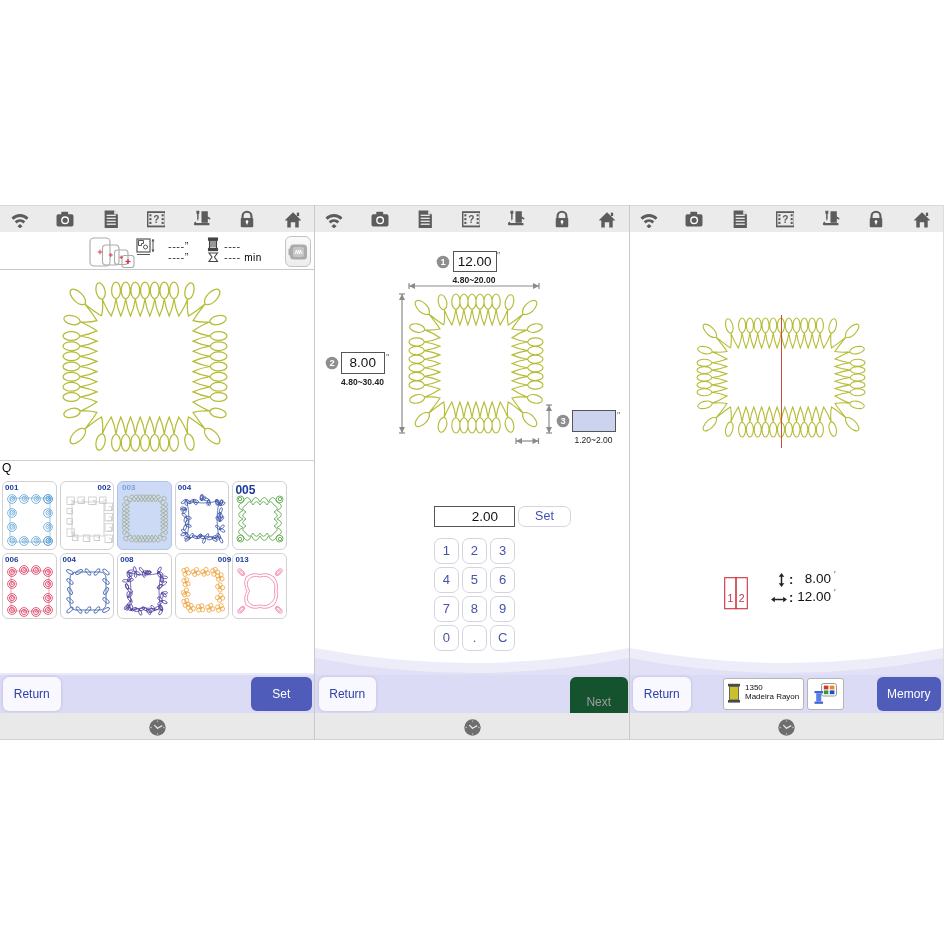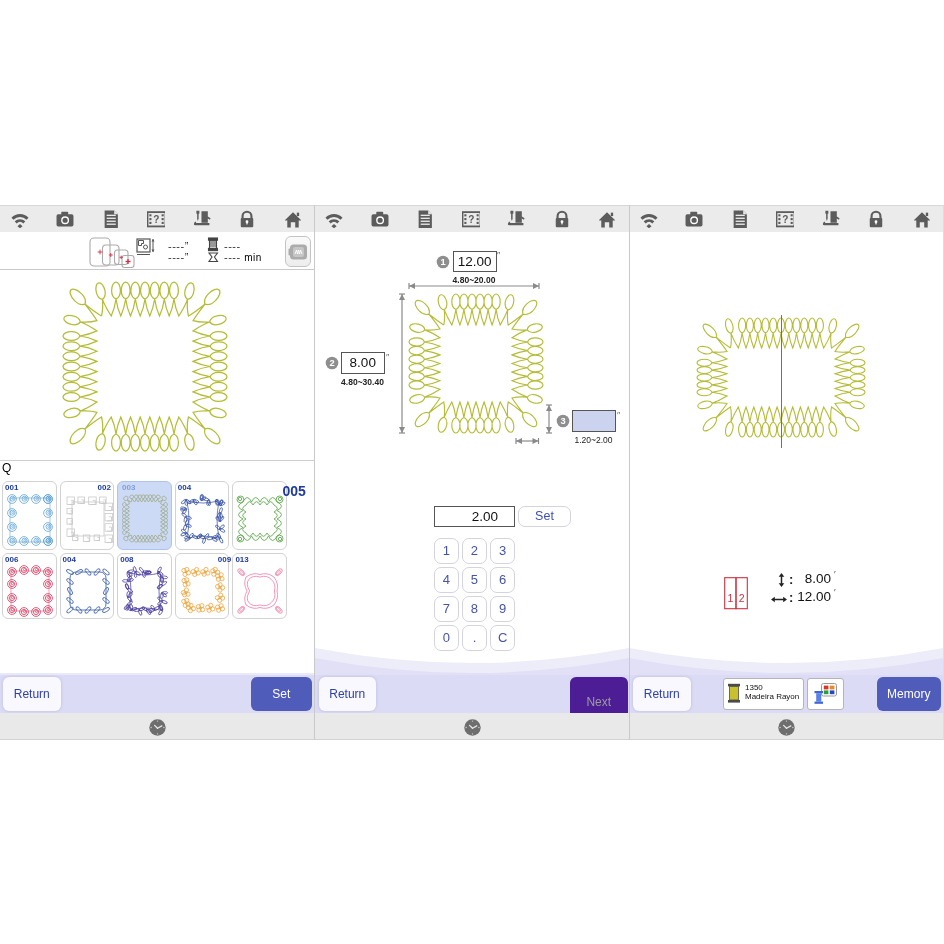--- a/index.html
+++ b/index.html
@@ -271,21 +271,21 @@
         <ellipse cx="10.5" cy="25.7" rx="3" ry="1.3" transform="rotate(16.7 10.5 25.7)"></ellipse>
         <ellipse cx="6.2" cy="23.1" rx="3" ry="1.3" transform="rotate(225.5 6.2 23.1)"></ellipse>
         <ellipse cx="7.5" cy="27.6" rx="3" ry="1.3" transform="rotate(101 7.5 27.6)"></ellipse>
         <ellipse cx="5.5" cy="16.4" rx="3" ry="1.3" transform="rotate(192.5 5.5 16.4)"></ellipse>
         <ellipse cx="5.4" cy="17.5" rx="3" ry="1.3" transform="rotate(169.6 5.4 17.5)"></ellipse>
         <ellipse cx="6.6" cy="19.2" rx="3" ry="1.3" transform="rotate(123.4 6.6 19.2)"></ellipse>
       </g>
     </svg>
 
 <div style="position:absolute;left:232.4px;top:481px;width:54.5px;height:68.5px;border-radius:6px;background:#fff;border:1px solid #d2d2d2;"></div>
-<div style="position:absolute;left:235.4px;top:483px;font-size:14px;font-weight:bold;color:#1d3a9e;margin-left:47px;">005</div>
+<div style="position:absolute;left:235.4px;top:483px;font-size:12px;font-weight:bold;color:#1d3a9e;">005</div>
 <svg style="position:absolute;left:235.4px;top:492px;" width="50" height="54" viewBox="0 0 50 54">
       <g fill="none" stroke="#62ac50" stroke-width="0.9">
         <path d="M8 10 q4.2 -9 8.5 0 M8 44 q4.2 9 8.5 0 M8 10 q-9 4.2 0 8.5 M42 10 q9 4.2 0 8.5 M16.5 10 q4.2 -9 8.5 0 M16.5 44 q4.2 9 8.5 0 M8 18.5 q-9 4.2 0 8.5 M42 18.5 q9 4.2 0 8.5 M25 10 q4.2 -9 8.5 0 M25 44 q4.2 9 8.5 0 M8 27 q-9 4.2 0 8.5 M42 27 q9 4.2 0 8.5 M33.5 10 q4.2 -9 8.5 0 M33.5 44 q4.2 9 8.5 0 M8 35.5 q-9 4.2 0 8.5 M42 35.5 q9 4.2 0 8.5"></path>
         <path d="M11 13 q3.5 -6.6 7 0 M11 41 q3.5 6.6 7 0 M11 13 q-6.6 3.5 0 7 M39 13 q6.6 3.5 0 7 M18 13 q3.5 -6.6 7 0 M18 41 q3.5 6.6 7 0 M11 20 q-6.6 3.5 0 7 M39 20 q6.6 3.5 0 7 M25 13 q3.5 -6.6 7 0 M25 41 q3.5 6.6 7 0 M11 27 q-6.6 3.5 0 7 M39 27 q6.6 3.5 0 7 M32 13 q3.5 -6.6 7 0 M32 41 q3.5 6.6 7 0 M11 34 q-6.6 3.5 0 7 M39 34 q6.6 3.5 0 7"></path>
         <circle cx="5.4" cy="7.4" r="3.4"></circle>
         <circle cx="5" cy="7" r="1.7"></circle>
         <circle cx="44.6" cy="7.4" r="3.4"></circle>
         <circle cx="45" cy="7" r="1.7"></circle>
         <circle cx="44.6" cy="46.6" r="3.4"></circle>
         <circle cx="45" cy="47" r="1.7"></circle>
@@ -700,21 +700,21 @@
 <div style="position:absolute;left:490.4px;top:625px;width:24.5px;height:25.5px;background:#fff;border:1px solid #d4d4e0;border-radius:7px;color:#4553a8;font-size:13px;display:flex;align-items:center;justify-content:center;">C</div>
 
 <svg style="position:absolute;left:314.7px;top:640px;" width="314.4" height="73" viewBox="0 0 314.4 73">
 <path d="M0 73 L0 8 Q157.2 38 314.4 8 L314.4 73 Z" fill="#edecf9"></path>
 <path d="M0 73 L0 18 Q157.2 48 314.4 18 L314.4 73 Z" fill="#e1e0f6"></path>
 <rect x="0" y="35" width="314.4" height="38" fill="#dbdbf5"></rect>
 </svg>
 
 <div style="position:absolute;left:318.5px;top:677px;width:57.5px;height:33.5px;border-radius:6px;background:#f8f8fe;color:#2e41a8;box-shadow:0 0 3px rgba(120,120,180,0.35);font-size:12px;display:flex;align-items:center;justify-content:center;">Return</div>
 
-<div style="position:absolute;left:570px;top:677px;width:57.5px;height:50px;border-radius:6px;background:#4c1d95;color:#9d9da2;font-size:12px;display:flex;align-items:center;justify-content:center;">Next</div>
+<div style="position:absolute;left:570px;top:677px;width:57.5px;height:50px;border-radius:6px;background:#14532d;color:#9d9da2;font-size:12px;display:flex;align-items:center;justify-content:center;">Next</div>
 
 <div style="position:absolute;left:314.7px;top:712.5px;width:314.2px;height:27px;background:#e9e9e9;border-bottom:1px solid #d2d2d2;"></div>
 
 <svg style="position:absolute;left:463.5px;top:718.5px;" width="17" height="17" viewBox="0 0 17 17">
       <circle cx="8.5" cy="8.5" r="8.2" fill="#6e6e6e"></circle>
       <g stroke="#e7e7e7" stroke-width="1.3" stroke-linecap="round">
         <line x1="8.5" y1="9.2" x2="5.6" y2="6.4"></line>
         <line x1="8.5" y1="9.2" x2="12.8" y2="6.9"></line>
       </g>
       <g fill="#cfcfcf">

